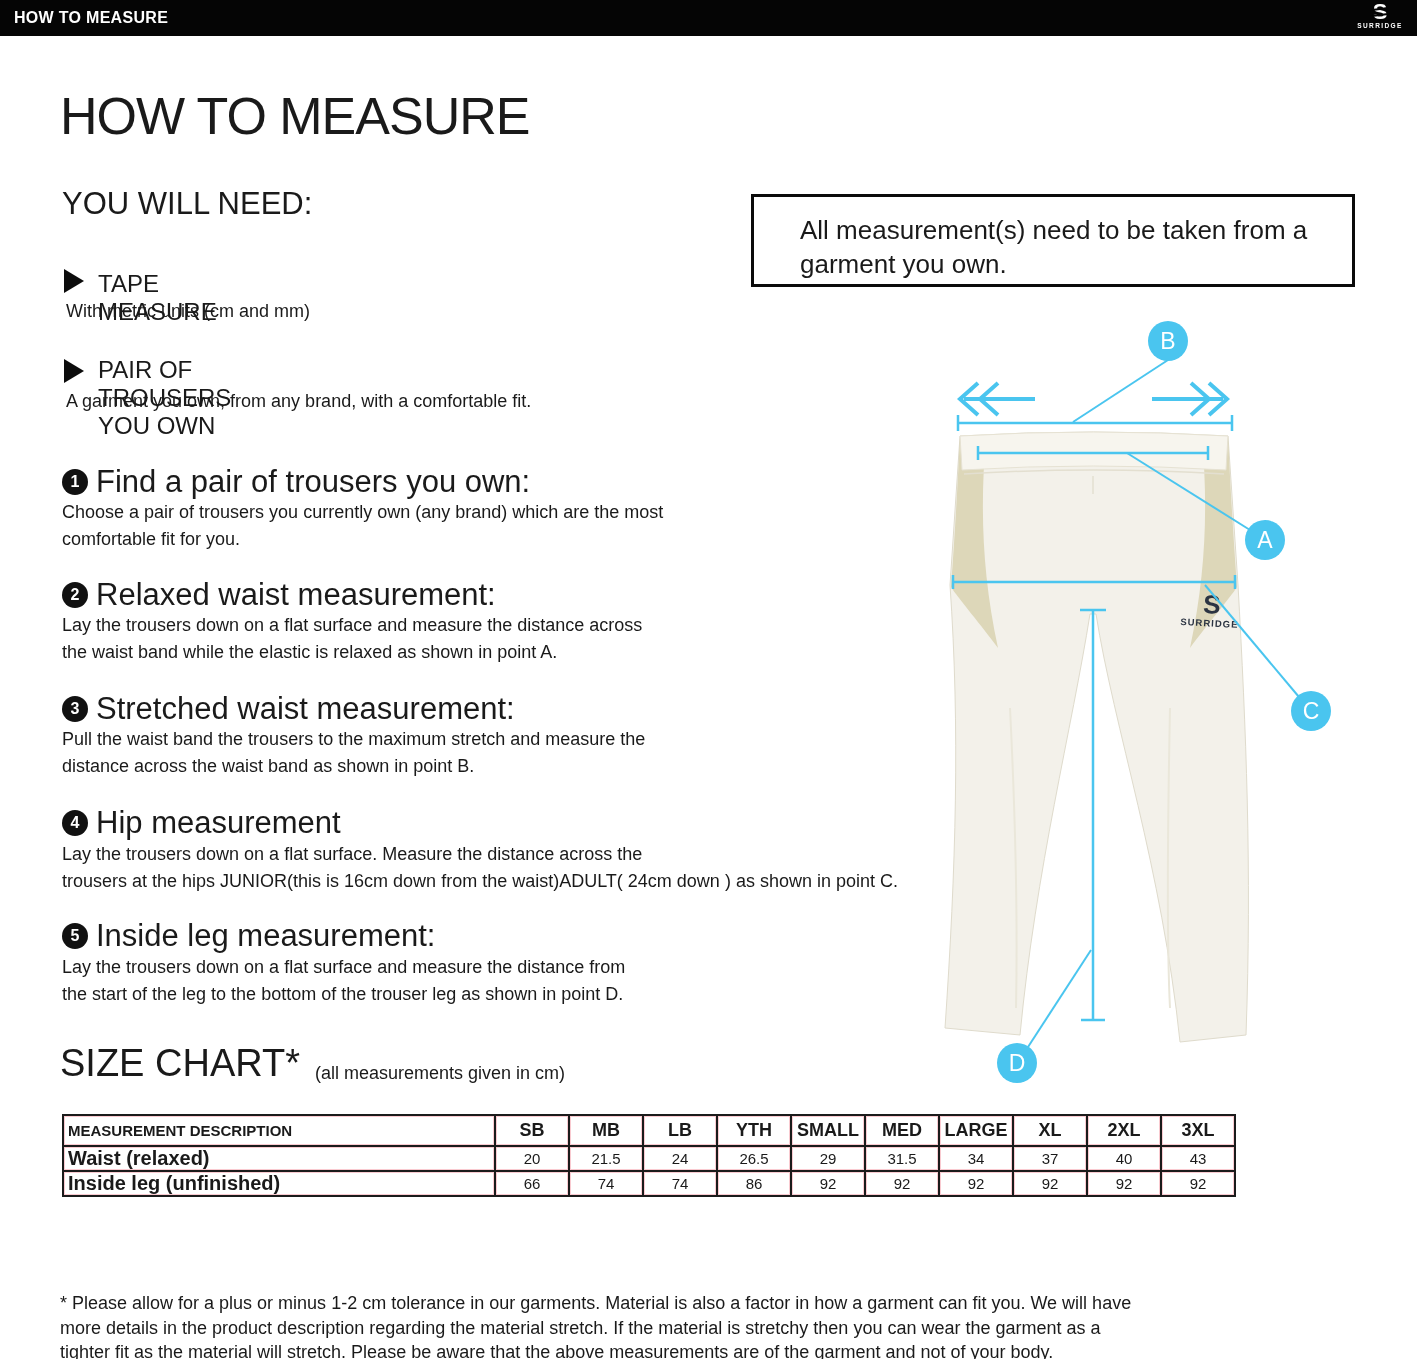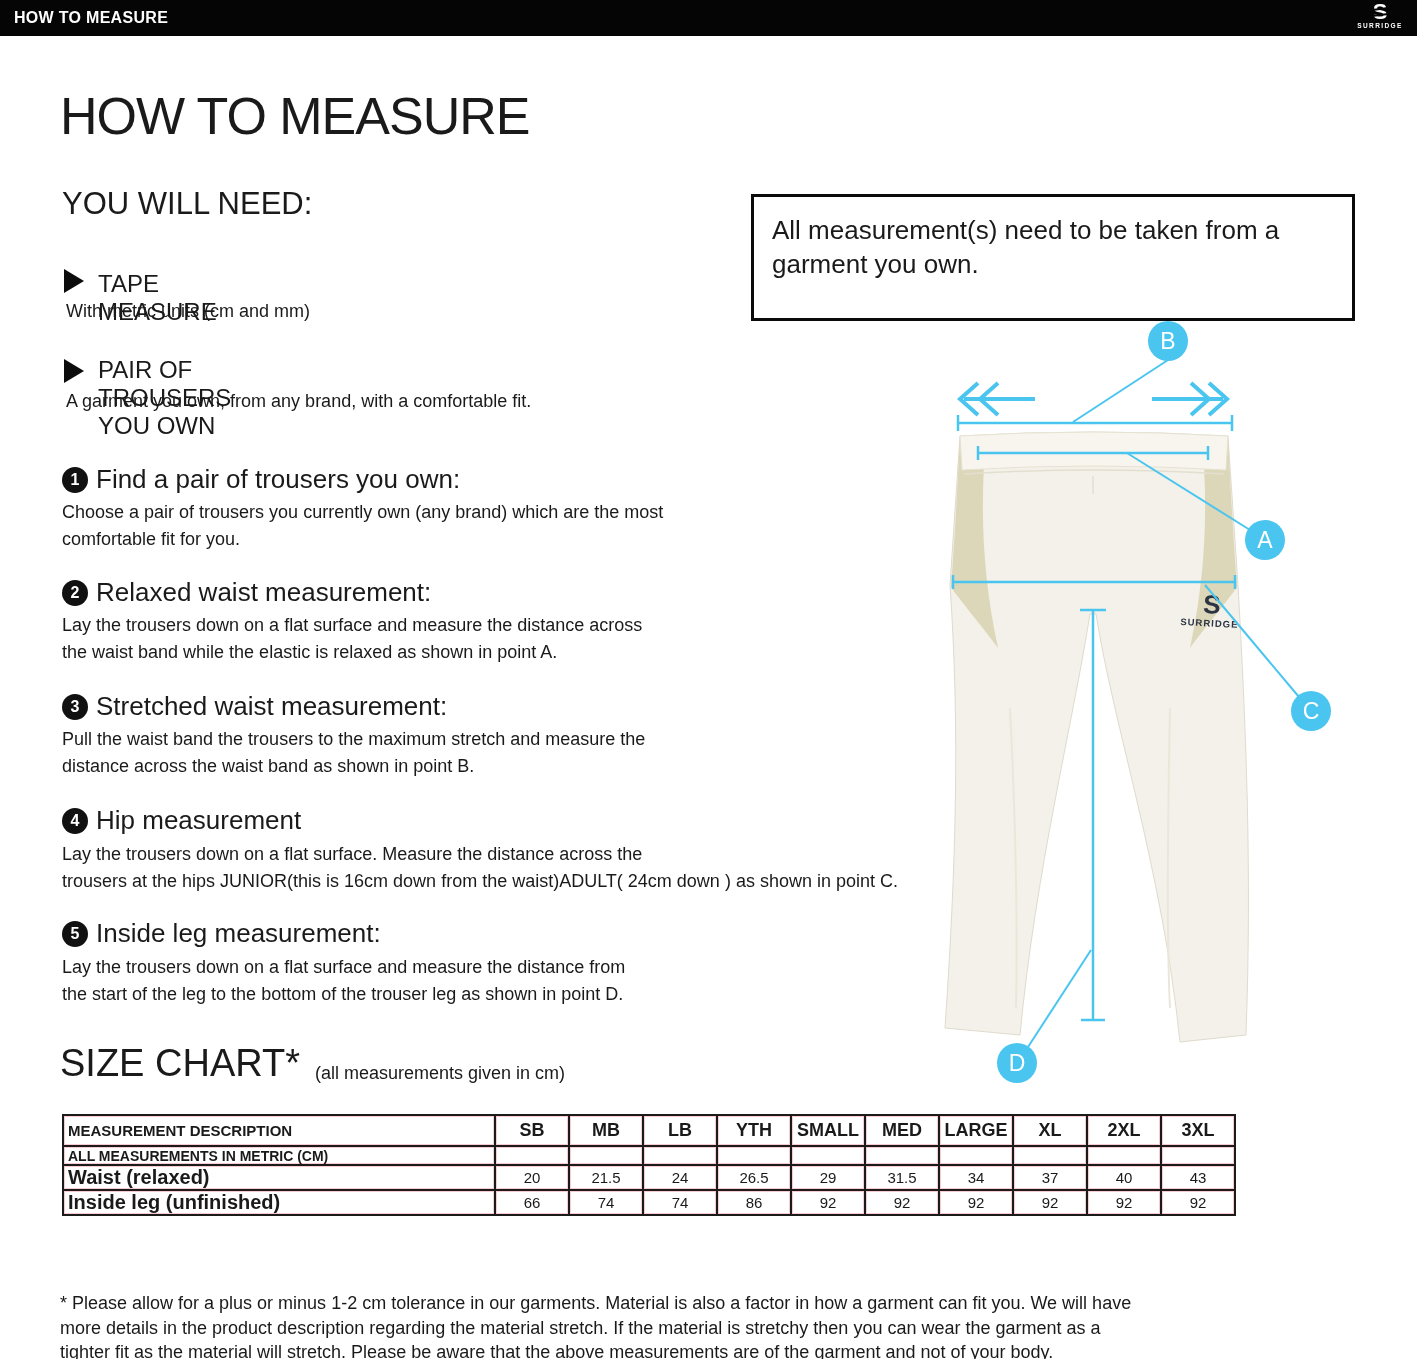--- a/index.html
+++ b/index.html
@@ -21,24 +21,24 @@
   .page-title{left:60px;top:86px;font-size:52px;font-weight:400;letter-spacing:-1px;}
   .need-title{left:62px;top:186px;font-size:31px;font-weight:400;}
 
   .req-icon{width:24px;height:26px;}
   .req-label{font-size:24px;font-weight:400;}
   .req-desc{font-size:18px;}
 
   .step-head{display:flex;align-items:center;gap:8px;}
   .step-num{width:26px;height:26px;border-radius:50%;background:#111;color:#fff;
     display:inline-flex;align-items:center;justify-content:center;font-size:16px;font-weight:bold;flex:0 0 26px;}
-  .step-title{font-size:26px;font-weight:400;white-space:nowrap;}
+  .step-title{font-size:31px;font-weight:400;white-space:nowrap;}
   .step-body{font-size:18px;line-height:27px;white-space:pre-line;}
 
-  .notice-box{left:751px;top:194px;width:604px;height:127px;border:3px solid #0a0a0a;box-sizing:border-box;}
+  .notice-box{left:751px;top:194px;width:604px;height:93px;border:3px solid #0a0a0a;box-sizing:border-box;padding-left:28px;}
   .notice-text{padding:16px 18px 0 18px;font-size:26px;line-height:34px;white-space:pre-line;}
 
   .size-chart-title{left:60px;top:1042px;font-size:38px;font-weight:400;}
   .size-chart-sub{left:315px;top:1063px;font-size:18px;}
 
   table.sizes{left:62px;top:1114px;position:absolute;border-collapse:collapse;table-layout:fixed;background:#fff;}
   table.sizes td, table.sizes th{
     border:2px solid #1b1b1b;box-shadow:inset 0 0 0 1px rgba(243,150,162,.5);
     padding:0 4px;vertical-align:middle;overflow:hidden;white-space:nowrap;
   }
@@ -184,33 +184,20 @@
     <th class="size-col">SB</th>
     <th class="size-col">MB</th>
     <th class="size-col">LB</th>
     <th class="size-col">YTH</th>
     <th class="size-col">SMALL</th>
     <th class="size-col">MED</th>
     <th class="size-col">LARGE</th>
     <th class="size-col">XL</th>
     <th class="size-col">2XL</th>
     <th class="size-col">3XL</th>
-  </tr>
-  <tr>
-    <td class="metric">ALL MEASUREMENTS IN METRIC (CM)</td>
-    <td class="metric"></td>
-        <td class="metric"></td>
-        <td class="metric"></td>
-        <td class="metric"></td>
-        <td class="metric"></td>
-    <td class="metric"></td>
-        <td class="metric"></td>
-        <td class="metric"></td>
-        <td class="metric"></td>
-        <td class="metric"></td>
   </tr>
   <tr>
     <td class="rowlabel">Waist (relaxed)</td>
     <td class="val">20</td>
     <td class="val">21.5</td>
     <td class="val">24</td>
     <td class="val">26.5</td>
     <td class="val">29</td>
     <td class="val">31.5</td>
     <td class="val">34</td>

